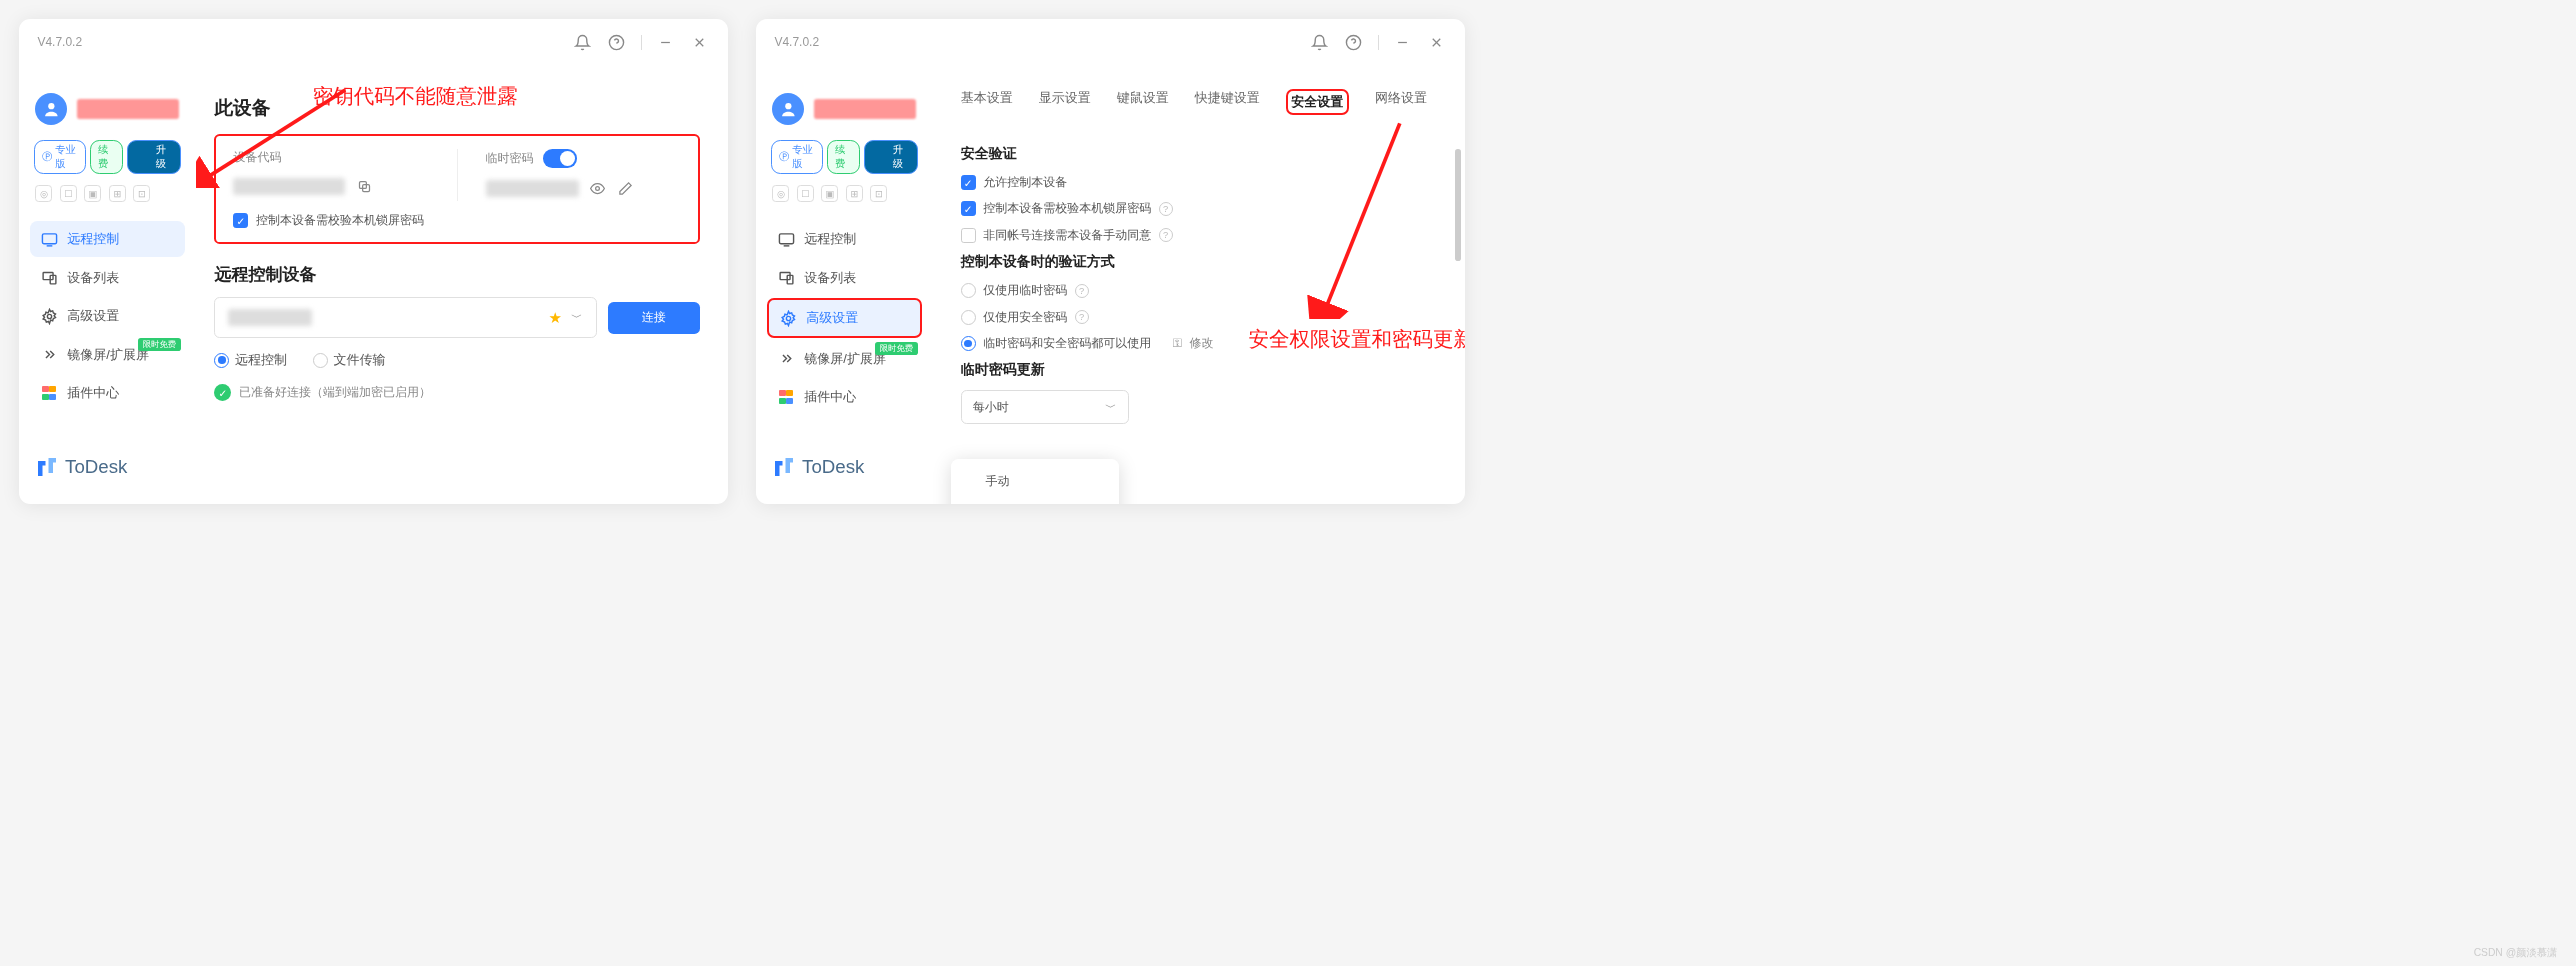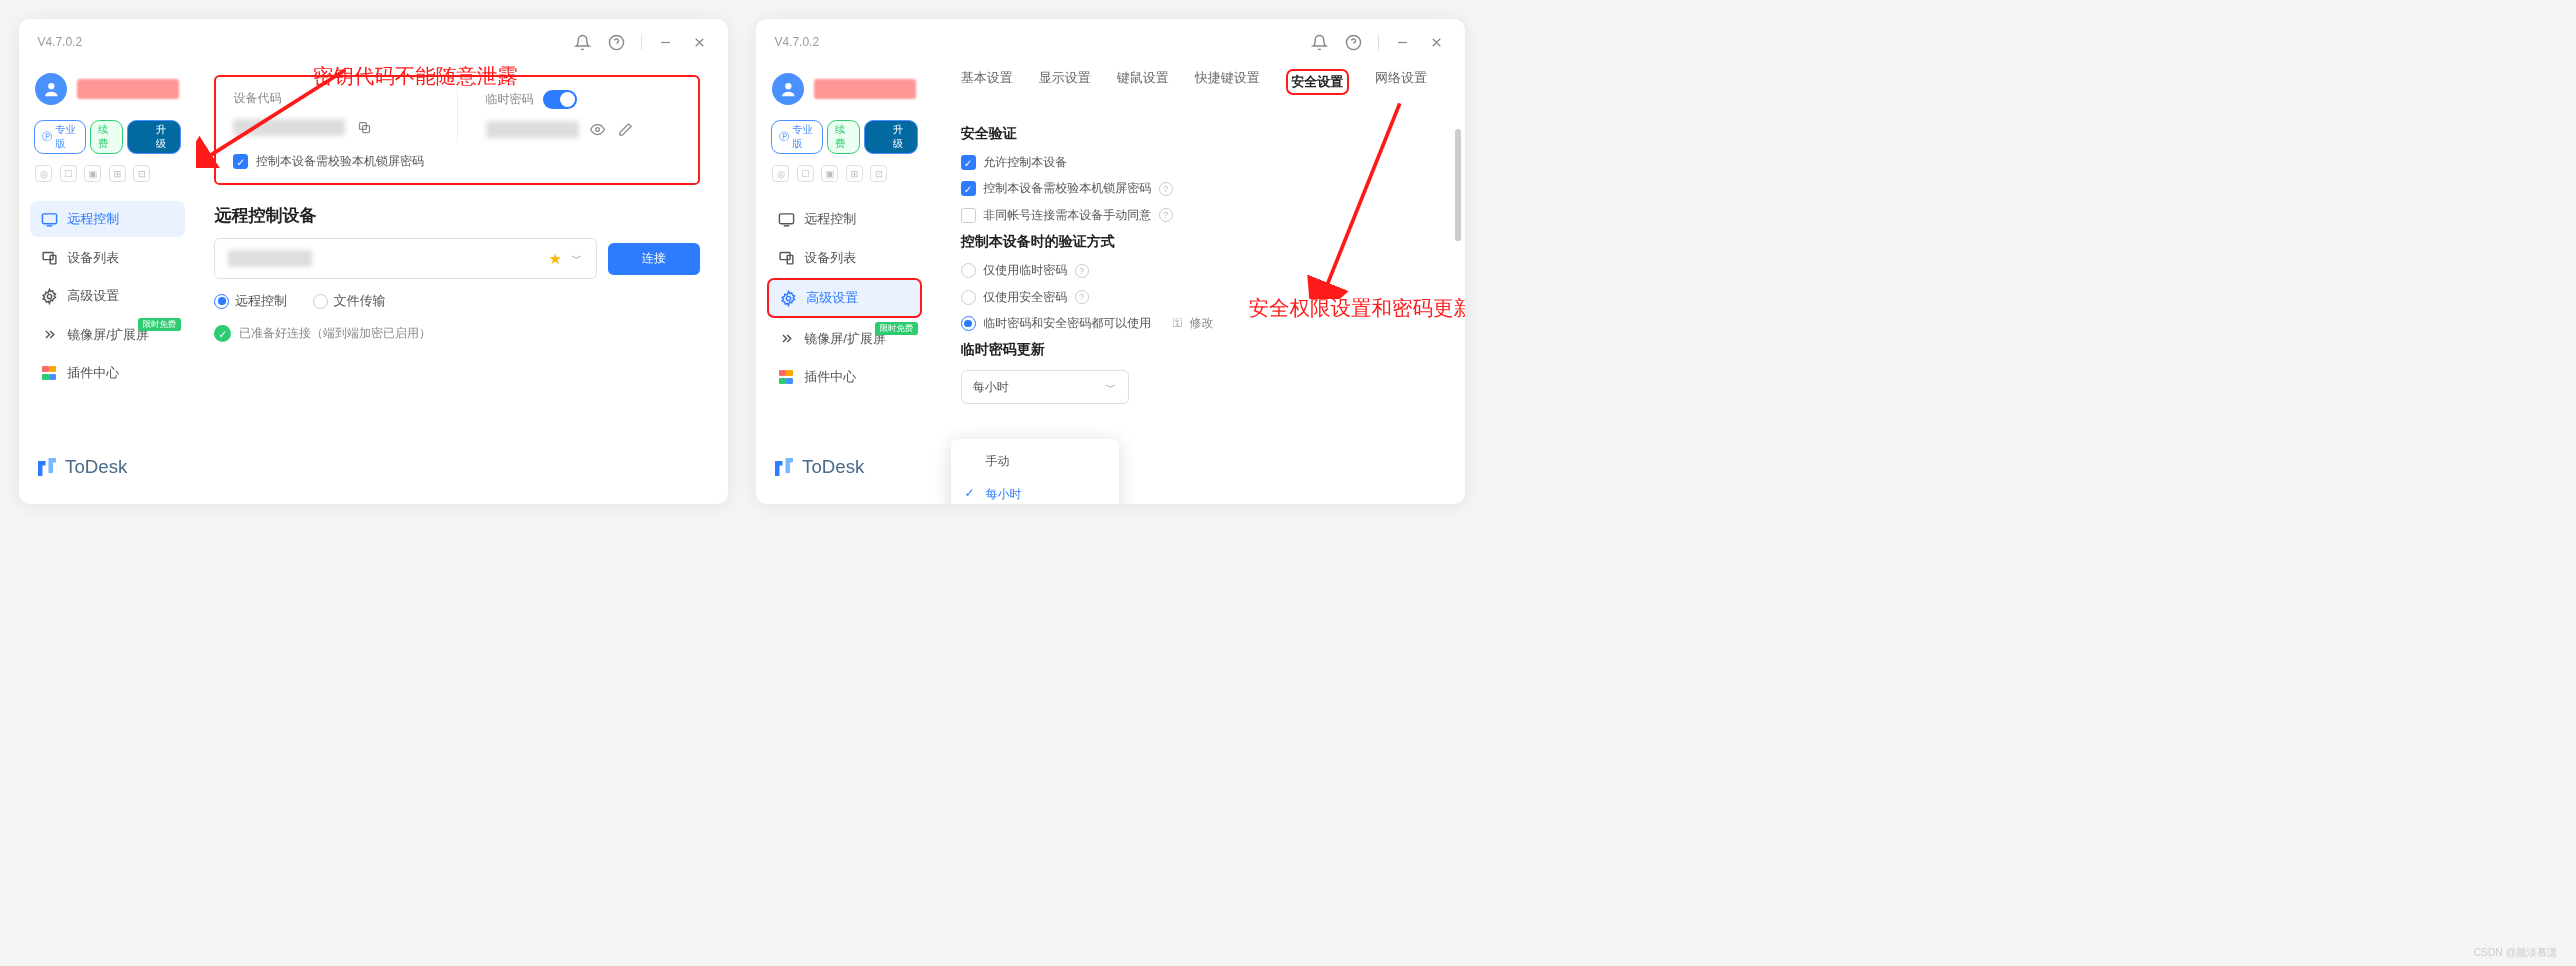--- a/index.html
+++ b/index.html
@@ -1,17 +1,17 @@
 <!DOCTYPE html>
 <html style="font-size:15px"><head>
 <meta charset="utf-8">
 <style>
 * { box-sizing: border-box; margin: 0; padding: 0; font-family: -apple-system, "PingFang SC", "Microsoft YaHei", sans-serif; }
 body { background: #f5f5f5; padding: 18.7px; display: flex; gap: 28px; }
-.window { background: #fff; border-radius: 11.2px; box-shadow: 0 1.9px 18.7px rgba(0,0,0,0.08); width: 709px; height: 485px; display: flex; flex-direction: column; position: relative; }
+.window { background: #fff; border-radius: 11.2px; box-shadow: 0 1.9px 18.7px rgba(0,0,0,0.08); width: 709px; height: 485px; display: flex; flex-direction: column; position: relative; gap: 20px; }
 .titlebar { display: flex; align-items: center; padding: 11.2px 18.7px; height: 47px; }
 .version { color: #999; font-size: 12px; }
 .titlebar-right { margin-left: auto; display: flex; align-items: center; gap: 15px; }
 .icon-btn { width: 18.7px; height: 18.7px; display: flex; align-items: center; justify-content: center; color: #888; cursor: pointer; }
 .divider-v { width: 0.9px; height: 15px; background: #ddd; }
 .window-body { display: flex; flex: 1; overflow: hidden; }
 .sidebar { width: 177px; padding: 0 11.2px 15px; display: flex; flex-direction: column; }
 .user-row { display: flex; align-items: center; gap: 9.3px; padding: 7.5px 5.6px; margin-bottom: 7.5px; }
 .avatar { width: 32px; height: 32px; border-radius: 50%; background: #4a90ff; display: flex; align-items: center; justify-content: center; }
 .avatar svg { width: 18.7px; height: 18.7px; fill: #fff; }
@@ -198,20 +198,21 @@
       <svg class="arrow-svg" style="left:-18.7px; top:-9.3px;" width="187" height="112" viewBox="0 0 200 120">
           <defs>
             <marker id="ah1" markerWidth="12" markerHeight="12" refX="2" refY="6" orient="auto">
               <path d="M0 0L12 6L0 12z" fill="#ff1a1a"></path>
             </marker>
           </defs>
           <line x1="180" y1="15" x2="30" y2="110" stroke="#ff1a1a" stroke-width="4" marker-end="url(#ah1)"></line>
         </svg>
       <div class="annotation" style="left:117px; top:-3.7px;">密钥代码不能随意泄露</div>
 
+      <h2 class="section">此设备</h2>
       <div class="device-box red-box">
         <div class="device-cols">
           <div class="device-col">
             <div class="field-label">设备代码</div>
             <div class="field-value">
               <span class="blur-text" style="width:112px"></span>
               <span class="icon-btn">
                   <svg viewBox="0 0 24 24" width="15" height="15" fill="none" stroke="#888" stroke-width="2">
                     <rect x="9" y="9" width="11" height="11" rx="2"></rect>
                     <rect x="4" y="4" width="11" height="11" rx="2"></rect>
@@ -395,21 +396,21 @@
       </div>
 
       <svg class="arrow-svg" style="right:37px; top:28px;" width="131" height="205" viewBox="0 0 140 220">
           <defs>
             <marker id="ah2" markerWidth="12" markerHeight="12" refX="10" refY="6" orient="auto">
               <path d="M12 0L0 6L12 12z" fill="#ff1a1a"></path>
             </marker>
           </defs>
           <line x1="30" y1="210" x2="110" y2="10" stroke="#ff1a1a" stroke-width="4" marker-start="url(#ah2)"></line>
         </svg>
-      <div class="annotation" style="right:-9.3px; top:228px;">安全权限设置和密码更新</div>
+      <div class="annotation" style="right:-9.3px; top:239px;">安全权限设置和密码更新</div>
 
       <div class="settings-body">
         <div class="set-title">安全验证</div>
         <div class="set-row">
             <span class="checkbox checked"></span>
             <span>允许控制本设备</span>
           </div>
         <div class="set-row">
             <span class="checkbox checked"></span>
             <span>控制本设备需校验本机锁屏密码</span>

